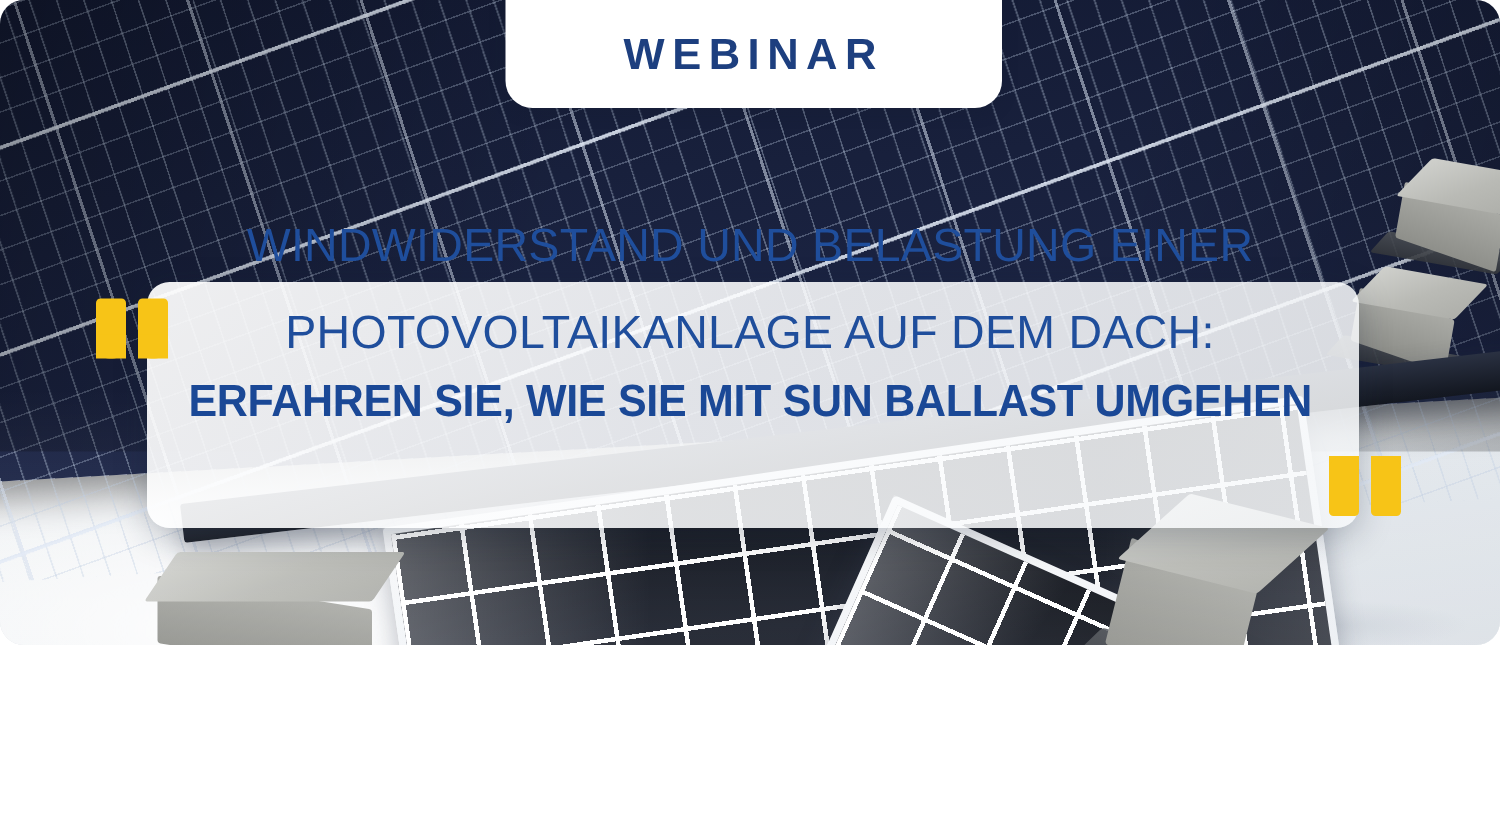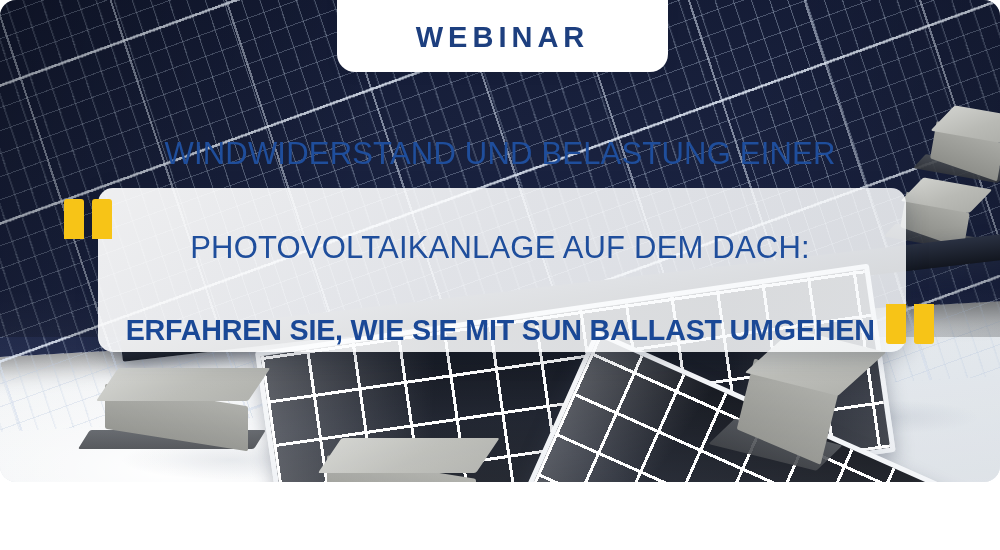--- a/index.html
+++ b/index.html
@@ -1,20 +1,20 @@
 <!DOCTYPE html>
 <html><head>
 <meta charset="utf-8">
 <style>
   html,body{margin:0;padding:0;background:#ffffff;}
   body{width:1000px;height:550px;overflow:hidden;
        font-family:"Liberation Sans","DejaVu Sans",sans-serif;}
 
   #banner{
-    position:relative;width:1000px;height:482px;
+    position:relative;width:1000px;height:430px;
     border-radius:16px;overflow:hidden;background:#e9ecef;
   }
 
   
   .photo{position:absolute;inset:0;overflow:hidden;background:#eef1f4;}
 
   
   .roof{
     position:absolute;left:-5%;top:42%;width:110%;height:62%;
     background:
@@ -130,21 +130,21 @@
   #quote-card{
     position:absolute;left:98px;top:188px;width:808px;height:164px;
     border-radius:15px;
     background:linear-gradient(135deg, rgba(255,255,255,.93) 0%, rgba(252,253,254,.88) 45%, rgba(246,248,250,.86) 100%);
     box-shadow:0 6px 22px rgba(25,35,55,.26);
     z-index:4;
   }
   #quote-text{
     position:absolute;inset:0;
     display:flex;flex-direction:column;align-items:center;justify-content:center;
-    text-align:center;z-index:5;gap:36px;
+    text-align:center;z-index:5;
   }
   .qline{
     color:#1f4e9c;white-space:nowrap;line-height:1.0;
   }
   #quote-line-1{font-size:31px;font-weight:400;letter-spacing:.2px;}
   #quote-line-2{font-size:31px;font-weight:400;letter-spacing:.2px;margin-top:27px;}
   #quote-line-3{
     font-size:30px;font-weight:bold;color:#1a4896;
     margin-top:16px;letter-spacing:-.2px;
     transform:scaleX(.955);transform-origin:center;

